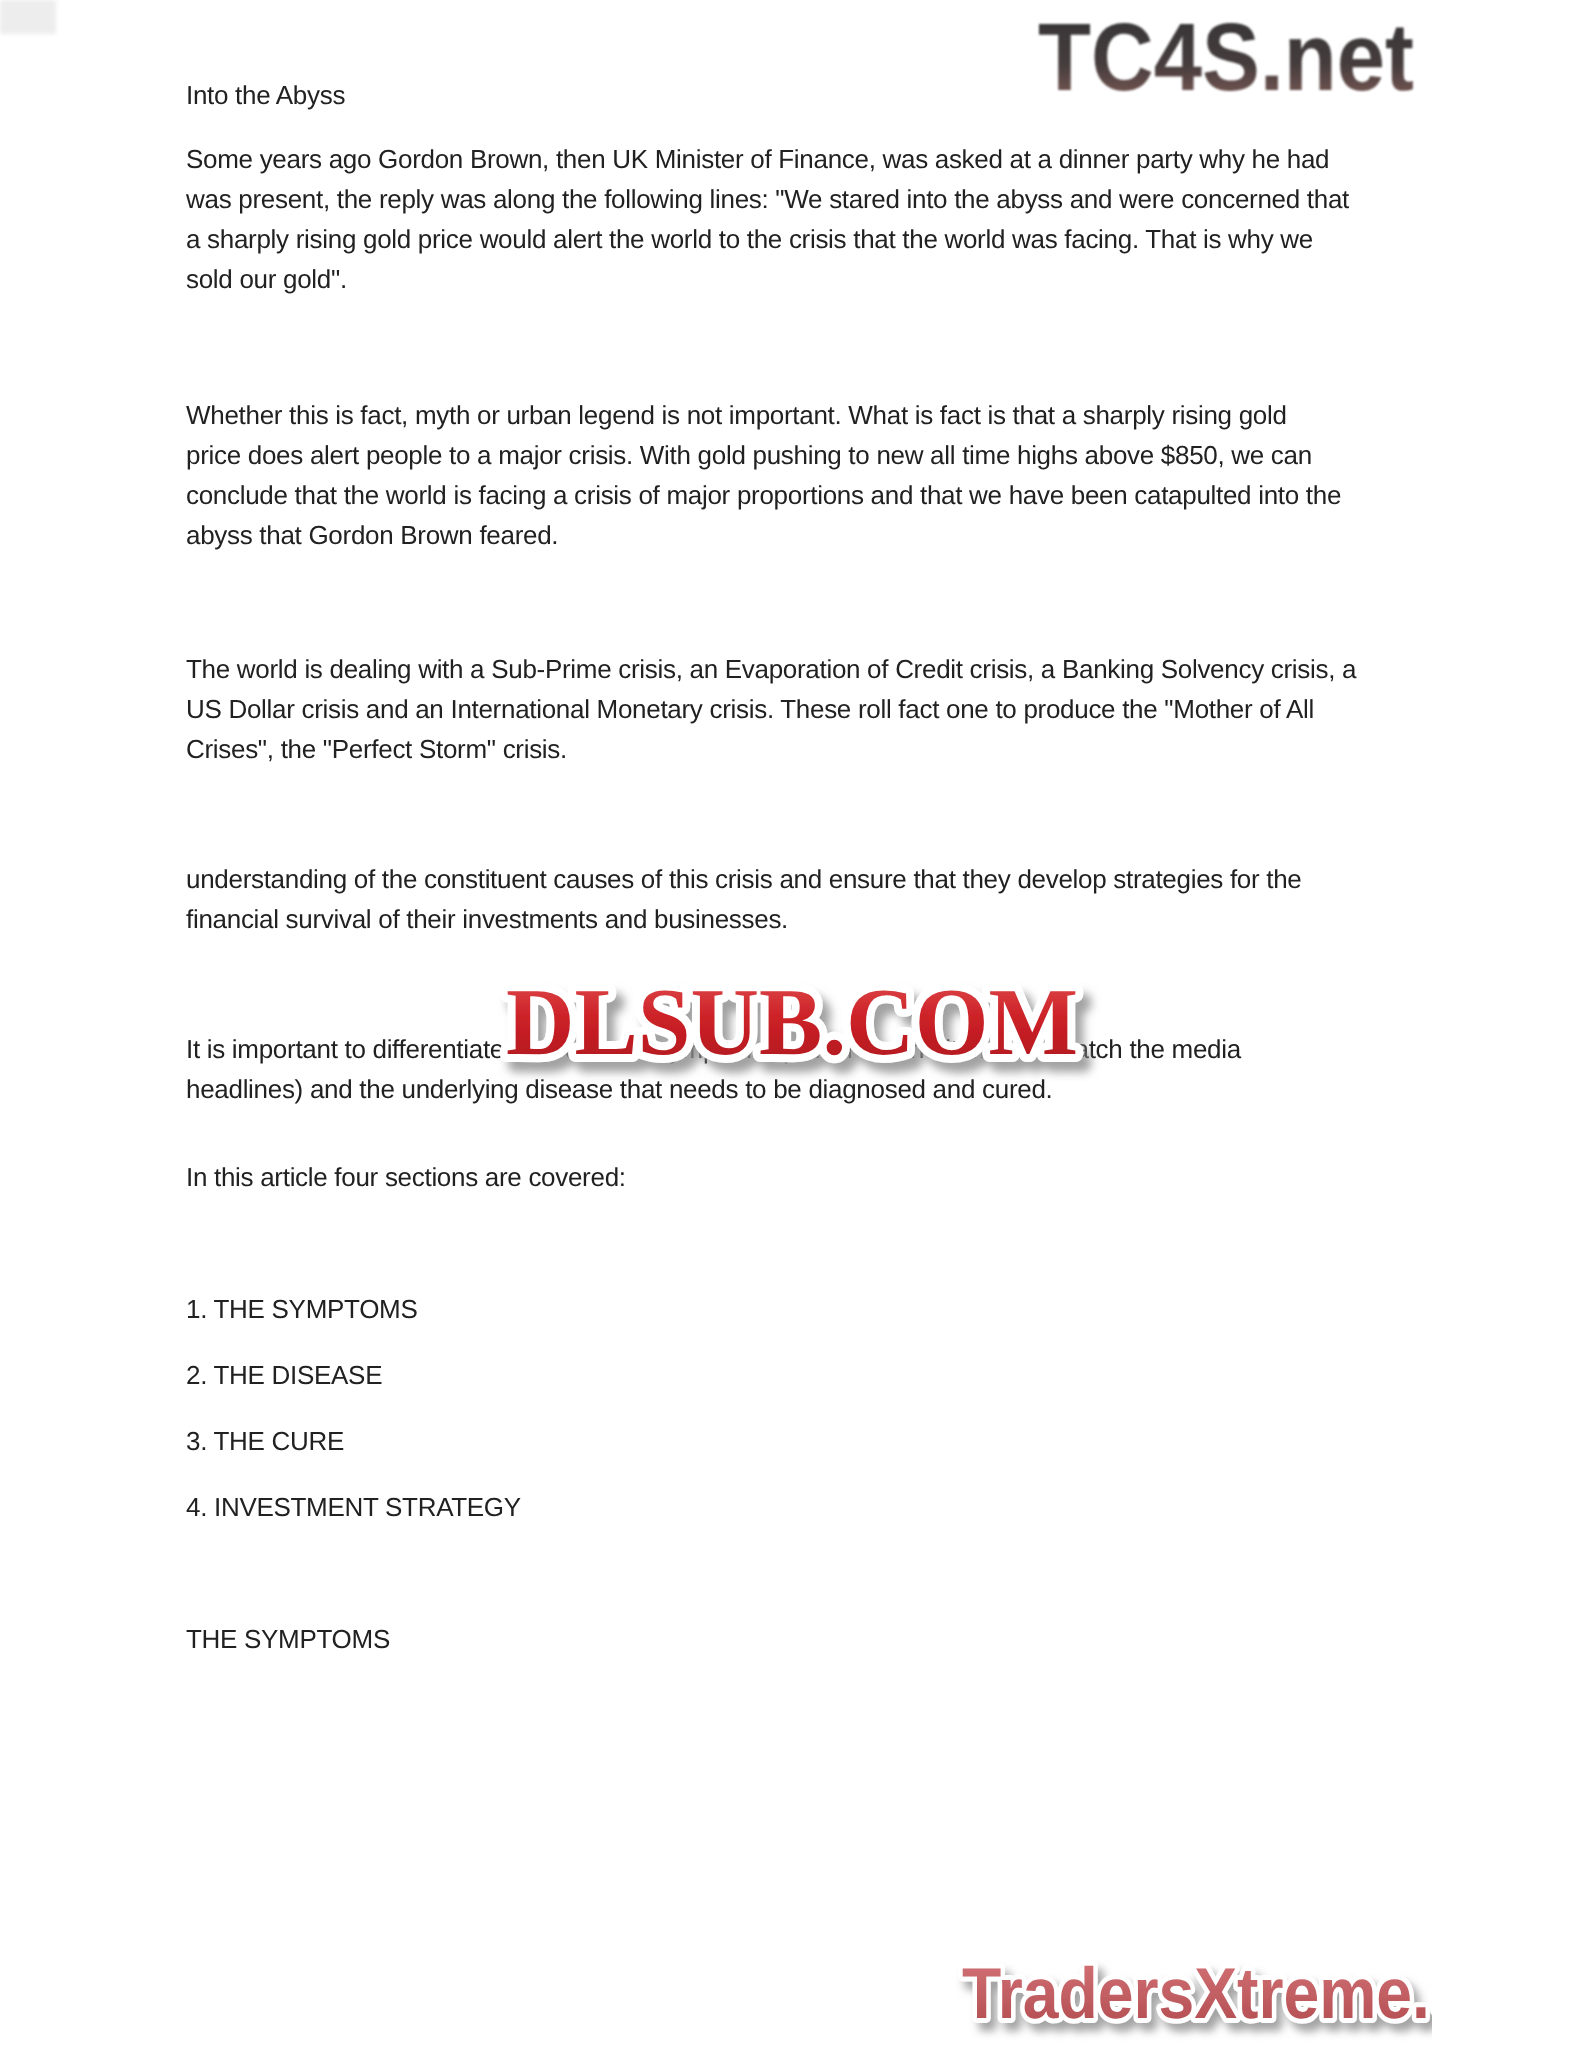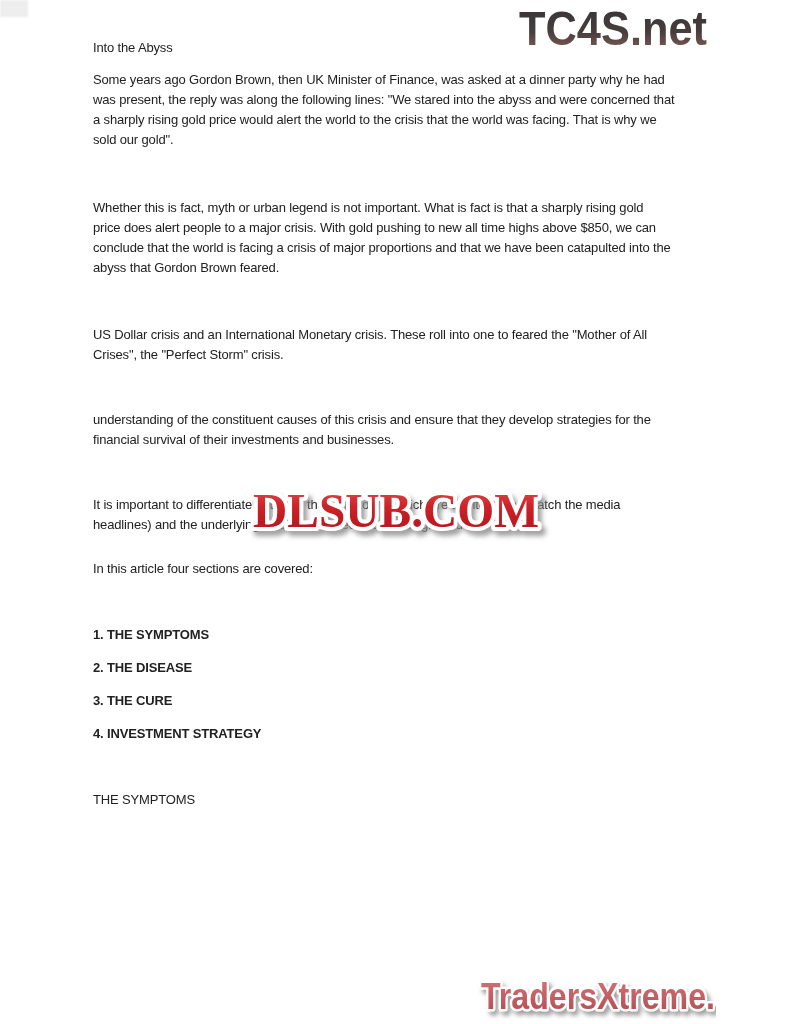--- a/index.html
+++ b/index.html
@@ -31,21 +31,21 @@
   }
   .doc-title { line-height: 20px; }
   .doc-line { white-space: nowrap; }
   .para-1 { margin-top: 12px; }
   .para-2 { margin-top: 48px; }
   .para-3 { margin-top: 47px; }
   .para-4 { margin-top: 45px; }
   .para-5 { margin-top: 45px; }
   .para-6 { margin-top: 24px; }
   .section-list { margin-top: 46px; }
-  .list-item { margin-bottom: 13px; font-weight: bold; }
+  .list-item { margin-bottom: 13px; }
   .list-item:last-child { margin-bottom: 13px; }
   .section-heading { margin-top: 46px; }
 
   .wm { position: absolute; pointer-events: none; }
   .wm-tc4s { right: 3px; top: 0; }
   .wm-tc4s svg { filter: blur(0.4px); }
   .wm-dlsub { left: 238px; top: 478px; }
   .wm-tradersxtreme { left: 466px; top: 970px; }
 </style>
 </head>
@@ -67,21 +67,22 @@
     </div>
 
     <div class="para para-2">
       <div class="doc-line">Whether this is fact, myth or urban legend is not important. What is fact is that a sharply rising gold</div>
       <div class="doc-line">price does alert people to a major crisis. With gold pushing to new all time highs above $850, we can</div>
       <div class="doc-line">conclude that the world is facing a crisis of major proportions and that we have been catapulted into the</div>
       <div class="doc-line">abyss that Gordon Brown feared.</div>
     </div>
 
     <div class="para para-3">
-      <div class="doc-line">US Dollar crisis and an International Monetary crisis. These roll into one to feared the "Mother of All</div>
+      <div class="doc-line">The world is dealing with a Sub-Prime crisis, an Evaporation of Credit crisis, a Banking Solvency crisis, a</div>
+      <div class="doc-line">US Dollar crisis and an International Monetary crisis. These roll fact one to produce the "Mother of All</div>
       <div class="doc-line">Crises", the "Perfect Storm" crisis.</div>
     </div>
 
     <div class="para para-4">
       <div class="doc-line">understanding of the constituent causes of this crisis and ensure that they develop strategies for the</div>
       <div class="doc-line">financial survival of their investments and businesses.</div>
     </div>
 
     <div class="para para-5">
       <div class="doc-line">It is important to differentiate between the symptoms (which are the items that catch the media</div>

